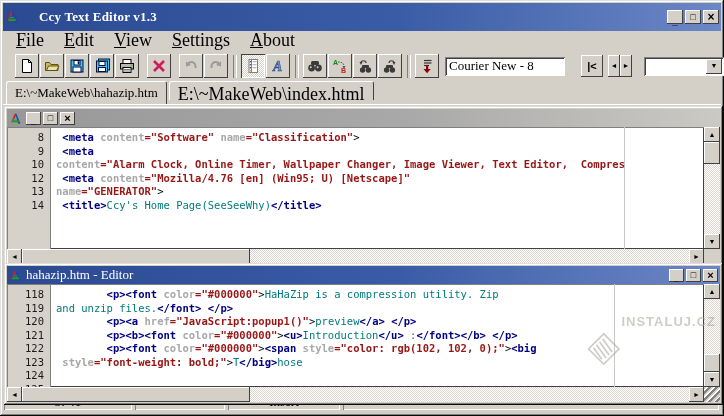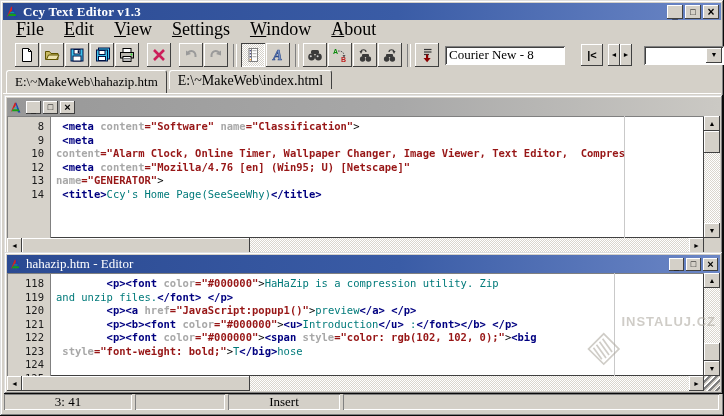--- a/index.html
+++ b/index.html
@@ -7,21 +7,21 @@
     width:724px;height:416px;position:relative;overflow:hidden;
     background:#d4d0c8;font-family:"Liberation Serif",serif;
     -webkit-font-smoothing:none;
   }
   .raised1{box-shadow:inset -1px -1px 0 #404040, inset 1px 1px 0 #fff;}
 
   .app{position:absolute;inset:0;background:#d4d0c8;padding:3px;display:flex;flex-direction:column;
        box-shadow:inset -1px -1px 0 #0a0a0a, inset 1px 1px 0 #dfdfdf, inset -2px -2px 0 #808080, inset 2px 2px 0 #fff;}
 
   
-  .titlebar{height:17px;display:flex;align-items:center;gap:4px;padding:0 2px;
+  .titlebar{height:28px;display:flex;align-items:center;gap:20px;padding:0 2px;
     background:linear-gradient(90deg,#2b4a92 0%,#3a5ca6 55%,#6c87c6 100%);}
   .titlebar .t-text{color:#fff;font-size:13px;font-weight:bold;flex:1;white-space:nowrap;letter-spacing:.2px;}
   .wbtns{display:flex;gap:2px;}
   .wbtn{width:16px;height:14px;background:#d4d0c8;display:flex;align-items:center;justify-content:center;
     font:bold 10px "Liberation Sans",sans-serif;color:#000;}
   .wbtn.min span{transform:translateY(3px);}
   .wbtn.max span{font-size:9px;}
   .wbtn.cls span{font-size:12px;}
 
   
@@ -49,21 +49,21 @@
   .combo .val{flex:1;}
   .combo .drop{width:16px;height:15px;margin:2px 2px 2px 0;background:#d4d0c8;display:flex;align-items:center;justify-content:center;
     font-size:7px;box-shadow:inset -1px -1px 0 #404040, inset 1px 1px 0 #fff;}
 
   
   .tabbar{height:23px;display:flex;padding-left:3px;position:relative;}
   .tab{font-size:13px;white-space:nowrap;padding:2px 8px 3px 8px;background:#d4d0c8;position:relative;
     border-top:1px solid #fff;border-left:1px solid #fff;border-right:1px solid #404040;
     border-top-left-radius:3px;border-top-right-radius:3px;}
   .tab.active{height:16px;z-index:2;padding-top:3px;}
-  .tab.inactive{height:13px;font-size:14px;margin-left:2px;}
+  .tab.inactive{height:13px;font-size:18px;margin-left:2px;}
 
   
   .mdi{flex:1;position:relative;background:#d4d0c8;border-top:1px solid #fff;}
   .child{position:absolute;background:#d4d0c8;padding:3px;display:flex;flex-direction:column;
     box-shadow:inset -1px -1px 0 #0a0a0a, inset 1px 1px 0 #dfdfdf, inset -2px -2px 0 #808080, inset 2px 2px 0 #fff;}
   .child-title{height:18px;flex:none;display:flex;align-items:center;gap:4px;padding:0 2px;}
   .child-title.active{background:linear-gradient(90deg,#2b4a92 0%,#3a5ca6 55%,#6c87c6 100%);}
   .child-title.inactive{background:linear-gradient(90deg,#989898 0%,#a8a8a8 55%,#cbc9c4 100%);}
   .child-title .t-text{color:#fff;font-size:13px;flex:1;white-space:nowrap;}
   .cbtn{width:15px;height:13px;background:#d4d0c8;display:flex;align-items:center;justify-content:center;
@@ -145,21 +145,20 @@
           <span>×</span>
         </div>
     </div>
   </div>
 
   <div class="menubar">
     <div class="menu-item"><u>F</u>ile</div>
     <div class="menu-item"><u>E</u>dit</div>
     <div class="menu-item"><u>V</u>iew</div>
     <div class="menu-item"><u>S</u>ettings</div>
-    <div class="menu-item"><u>W</u>indow</div>
     <div class="menu-item"><u>A</u>bout</div>
   </div>
 
   <div class="toolbar">
     <div class="tbtn">
       <svg width="16" height="16" viewBox="0 0 16 16">
         <path d="M3.5 1.5 h6 l3 3 v10 h-9 z" fill="#fff" stroke="#000"></path>
         <path d="M9.5 1.5 v3 h3" fill="none" stroke="#000"></path>
       </svg>
     </div>

